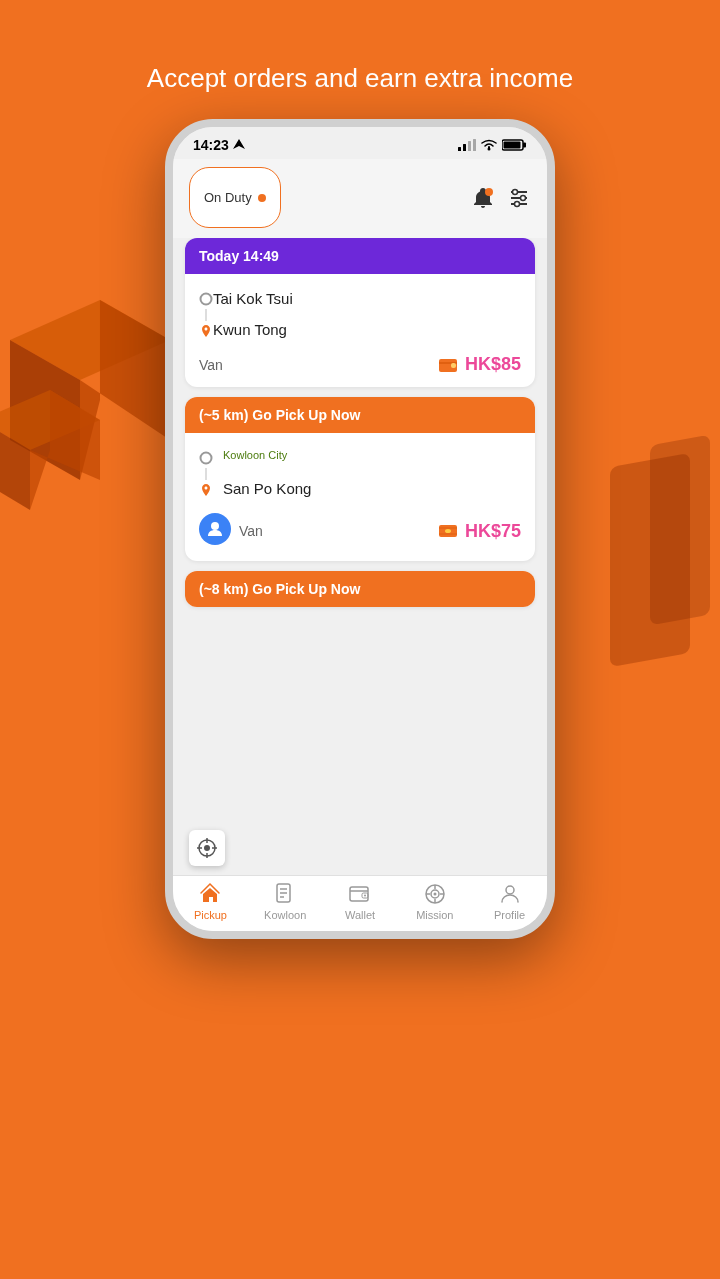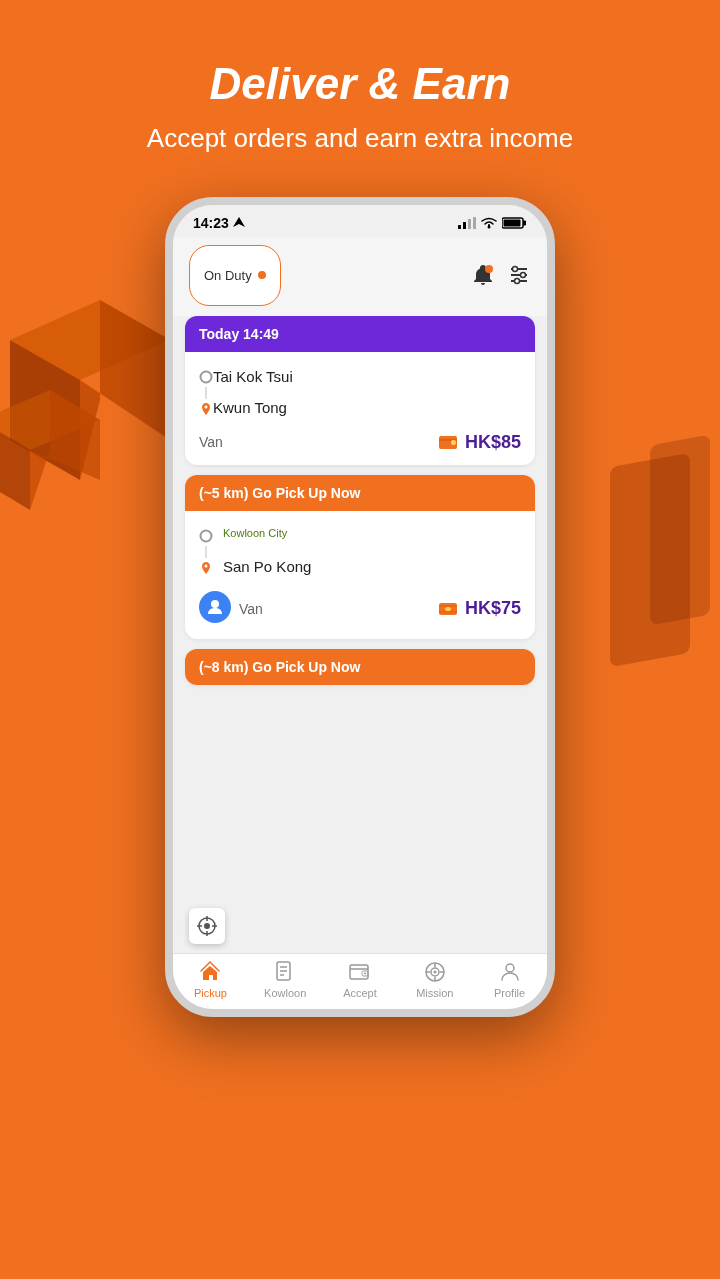--- a/index.html
+++ b/index.html
@@ -45,21 +45,21 @@
       color: white;
       line-height: 1.4;
     }
 
     
     .phone-container {
       position: relative;
       z-index: 2;
       display: flex;
       justify-content: center;
-      margin-top: 20px;
+      margin-top: 3px;
     }
 
     .phone {
       width: 390px;
       height: 820px;
       background: #f0f0f0;
       border-radius: 48px;
       border: 8px solid #d0d0d0;
       box-shadow: 0 20px 60px rgba(0,0,0,0.4);
       overflow: hidden;
@@ -174,21 +174,21 @@
     }
 
     .vehicle-type {
       font-size: 14px;
       color: #666;
     }
 
     .price {
       font-size: 18px;
       font-weight: 600;
-      color: #4c1d95;
+      color: #ec4899;
       display: flex;
       align-items: center;
       gap: 6px;
     }
 
     
     .driver-icon-circle {
       width: 32px;
       height: 32px;
       border-radius: 50%;
@@ -268,21 +268,20 @@
     <polygon points="10,160 80,130 130,160 60,190" fill="#CC5500" opacity="0.6"></polygon>
     <polygon points="10,160 10,220 60,250 60,190" fill="#993300" opacity="0.7"></polygon>
     <polygon points="80,130 130,160 130,220 60,190 60,250 80,190" fill="#BB4400" opacity="0.65"></polygon>
   </svg>
 
   <div style="position:absolute;right:30px;top:460px;width:80px;height:200px;background:rgba(150,50,0,0.4);border-radius:8px;transform:skewY(-10deg);"></div>
   <div style="position:absolute;right:10px;top:440px;width:60px;height:180px;background:rgba(130,40,0,0.3);border-radius:8px;transform:skewY(-10deg);"></div>
 </div>
 
 <div class="header-section">
-  <div class="header-title">Deliver &amp; Earn</div>
   <div class="header-subtitle">Accept orders and earn extra income</div>
 </div>
 
 <div class="phone-container">
   <div class="phone">
 
     <div class="phone-top-bar">
       <div class="status-time">
         <span>14:23</span>
         <svg width="12" height="12" viewBox="0 0 12 12">
@@ -456,21 +455,21 @@
         <span class="tab-label">Kowloon</span>
       </div>
 
       <div class="tab-item">
         <svg width="24" height="24" viewBox="0 0 24 24">
           <rect x="2" y="5" width="18" height="14" rx="2" stroke="#999" stroke-width="1.5" fill="none"></rect>
           <path d="M2 9h18" stroke="#999" stroke-width="1.5"></path>
           <rect x="14" y="11" width="6" height="5" rx="1.5" stroke="#999" stroke-width="1" fill="none"></rect>
           <circle cx="17" cy="13.5" r="1" fill="#999"></circle>
         </svg>
-        <span class="tab-label">Accept</span>
+        <span class="tab-label">Wallet</span>
       </div>
 
       <div class="tab-item">
         <svg width="24" height="24" viewBox="0 0 24 24">
           <circle cx="12" cy="12" r="9" stroke="#999" stroke-width="1.5" fill="none"></circle>
           <circle cx="12" cy="12" r="4" stroke="#999" stroke-width="1.5" fill="none"></circle>
           <circle cx="12" cy="12" r="1.5" fill="#999"></circle>
           <line x1="12" y1="3" x2="12" y2="7" stroke="#999" stroke-width="1.5"></line>
           <line x1="12" y1="17" x2="12" y2="21" stroke="#999" stroke-width="1.5"></line>
           <line x1="3" y1="12" x2="7" y2="12" stroke="#999" stroke-width="1.5"></line>

